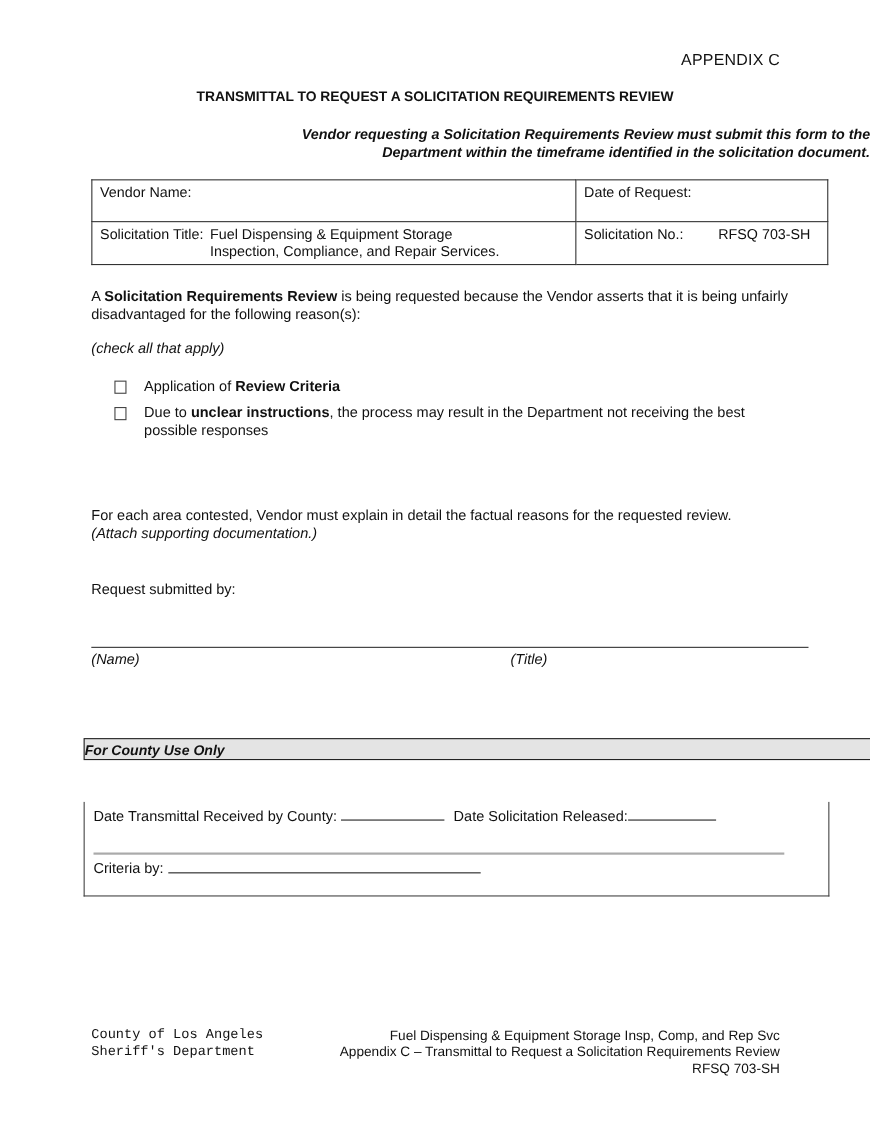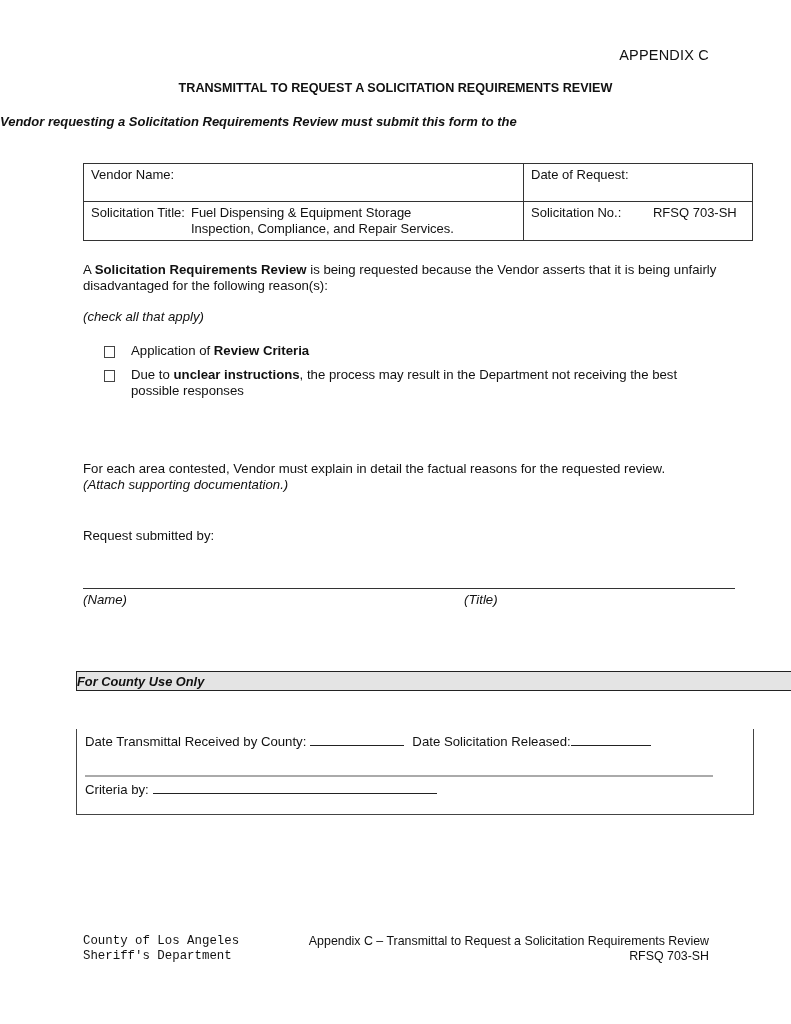--- a/index.html
+++ b/index.html
@@ -4,21 +4,21 @@
   <style>
     html, body { margin: 0; padding: 0; background: #ffffff; }
     body {
       width: 791px; height: 1024px; position: relative; overflow: hidden;
       font-family: "Liberation Sans", sans-serif; color: #111;
       font-size: 13.2px;
     }
     .abs { position: absolute; }
     .appendix { top: 47px; right: 82px; font-size: 14.5px; letter-spacing: 0.2px; }
     .title { top: 81px; left: 0; width: 791px; text-align: center; font-weight: bold; font-size: 12.6px; }
-    .subtitle { top: 113px; left: 0; width: 791px; text-align: left; font-weight: bold; font-style: italic; font-size: 13px; line-height: 17px; }
+    .subtitle { top: 113px; left: 0; width: 791px; text-align: right; font-weight: bold; font-style: italic; font-size: 13px; line-height: 17px; }
 
     .info-table { top: 163px; left: 83px; width: 670px; border-collapse: collapse; font-size: 13px; }
     .info-table td { border: 1.3px solid #333; vertical-align: top; padding: 3px 7px; }
     .info-table .r1 td { height: 31px; }
     .info-table .r2 td { height: 30px; line-height: 16px; }
     .info-table .c1 { width: 425px; }
     .sol-title { display: flex; }
     .sol-title .lbl { white-space: nowrap; margin-right: 6px; }
     .sol-no .lbl { margin-right: 28px; }
 
@@ -50,20 +50,21 @@
     .footer-left { left: 83px; top: 934px; font-size: 12.4px; line-height: 15px; font-family: Liberation Mono, monospace; }
     .footer-right { right: 82px; top: 934px; font-size: 12.4px; line-height: 15px; text-align: right; }
   </style>
 </head>
 <body>
 
 <div class="abs appendix">APPENDIX C</div>
 <div class="abs title">TRANSMITTAL TO REQUEST A SOLICITATION REQUIREMENTS REVIEW</div>
 <div class="abs subtitle">
   <div>Vendor requesting a Solicitation Requirements Review must submit this form to the</div>
+  <div>Department within the timeframe identified in the solicitation document.</div>
 </div>
 
 <table class="abs info-table">
   <tbody>
       <tr class="r1">
     <td class="c1">
       <span>Vendor Name:</span>
       <span></span>
     </td>
     <td>
@@ -121,15 +122,16 @@
 <div class="abs gray-rule"></div>
 <div class="abs cb-row2">
   <span>Criteria by:</span><span class="blank b3"></span>
 </div>
 
 <div class="abs footer-left">
   <div>County of Los Angeles</div>
   <div>Sheriff's Department</div>
 </div>
 <div class="abs footer-right">
+  <div>Fuel Dispensing &amp; Equipment Storage Insp, Comp, and Rep Svc</div>
   <div>Appendix C – Transmittal to Request a Solicitation Requirements Review</div>
   <div>RFSQ 703-SH</div>
 </div>
 
 </body></html>

